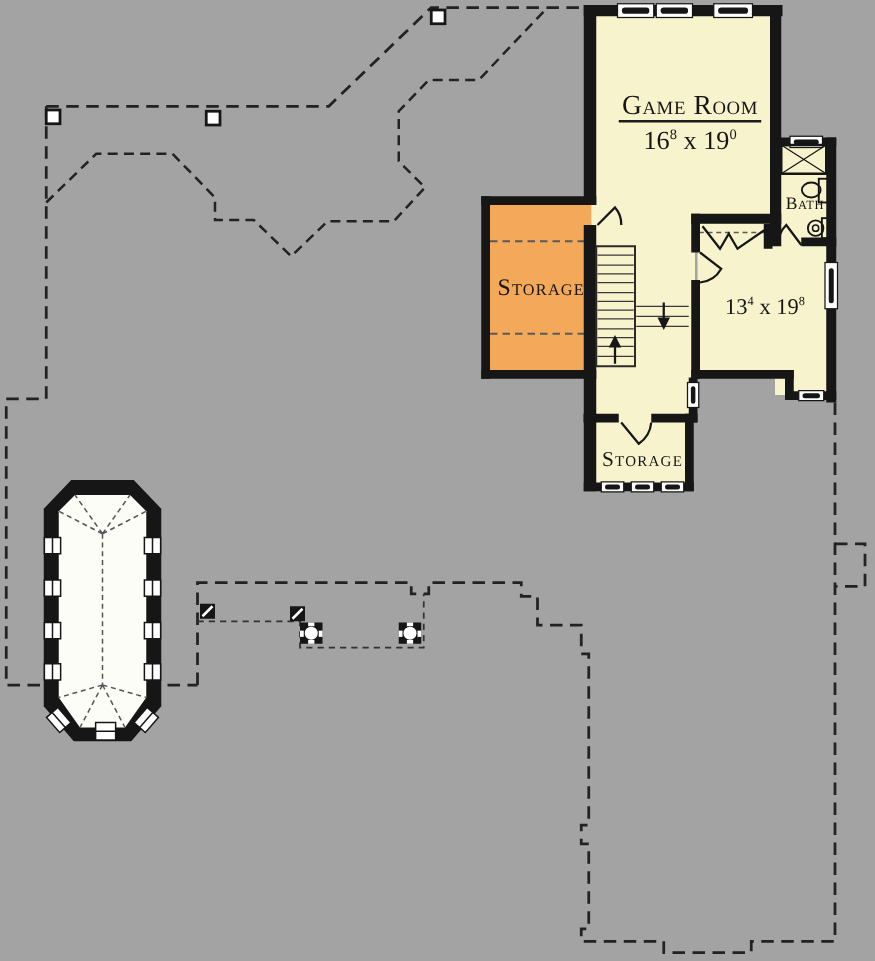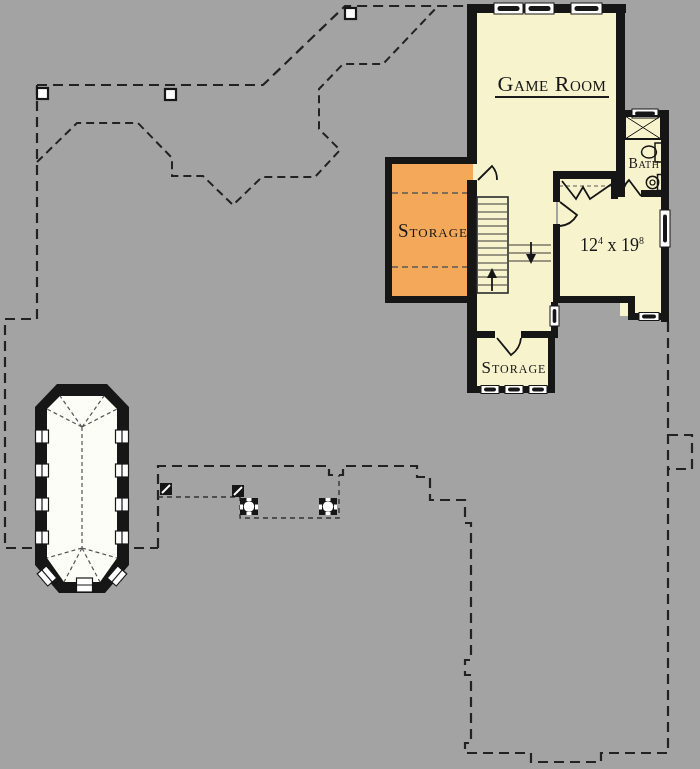--- a/index.html
+++ b/index.html
@@ -187,24 +187,25 @@
     <ellipse cx="649" cy="152" rx="7.5" ry="6" stroke-width="1.5"></ellipse>
     <rect x="657.5" y="174.5" width="7.5" height="16" stroke-width="1.5"></rect>
     <circle cx="652.5" cy="182.5" r="6.2" stroke-width="1.5"></circle>
     <circle cx="652.5" cy="182.5" r="2.5" stroke-width="1.2"></circle>
   </g>
 
 </svg>
 
 <div class="label gr" style="left:477px;top:72px;width:150px;">
   <div class="rname"><span class="u">Game Room</span></div>
+  <div class="rdims"><span>16</span><sup>8</sup><span> x </span><span>19</span><sup>0</sup></div>
 </div>
 
 <div class="label b4" style="left:546px;top:233px;width:132px;">
-  <div class="rdims"><span>12</span><sup>4</sup><span> x </span><span>19</span><sup>8</sup></div>
+  <div class="rdims"><span>13</span><sup>4</sup><span> x </span><span>19</span><sup>8</sup></div>
 </div>
 
 <div class="label bath-l" style="left:621px;top:157px;width:46px;">
   <span>Bath</span>
 </div>
 
 <div class="label st-u" style="left:391px;top:221px;width:84px;">
   <span>Storage</span>
 </div>
 

